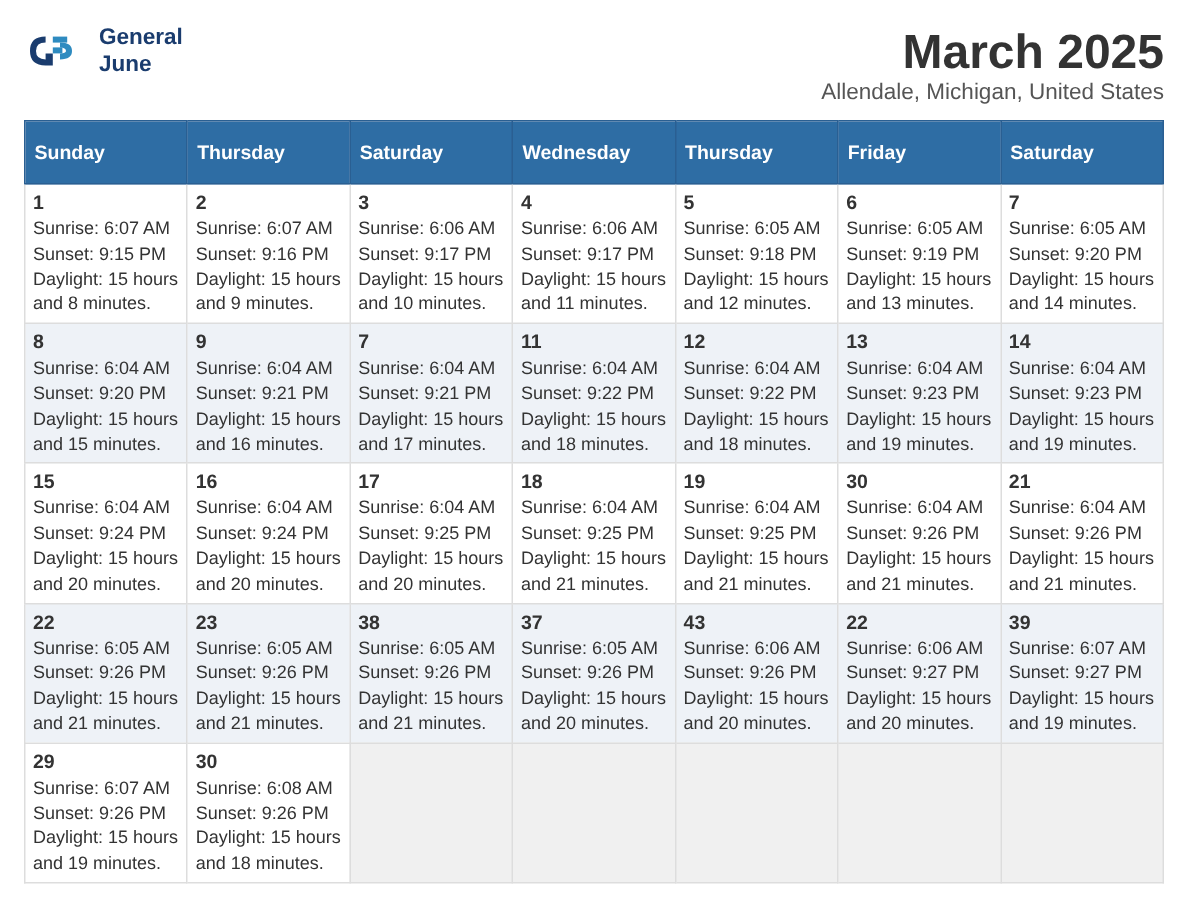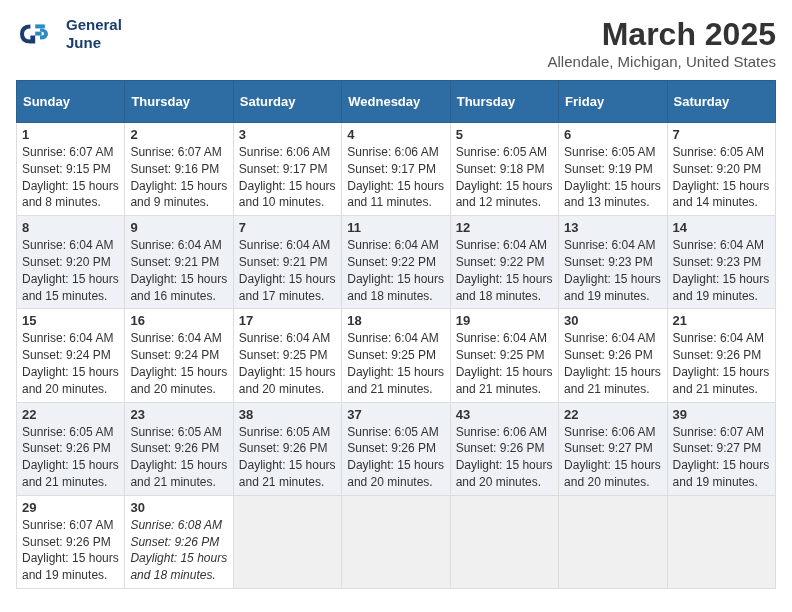--- a/index.html
+++ b/index.html
@@ -334,21 +334,21 @@
       <tr>
         <td>
           <span class="day-number">29</span>
           <div class="day-info" style="white-space: pre-line;">Sunrise: 6:07 AM
 Sunset: 9:26 PM
 Daylight: 15 hours
 and 19 minutes.</div>
         </td>
         <td>
           <span class="day-number">30</span>
-          <div class="day-info" style="white-space: pre-line; font-style: italic;">Sunrise: 6:08 AM
+          <div class="day-info" style="white-space: pre-line;">Sunrise: 6:08 AM
 Sunset: 9:26 PM
 Daylight: 15 hours
 and 18 minutes.</div>
         </td>
         <td class="empty-cell"></td>
         <td class="empty-cell"></td>
         <td class="empty-cell"></td>
         <td class="empty-cell"></td>
         <td class="empty-cell"></td>
       </tr>

